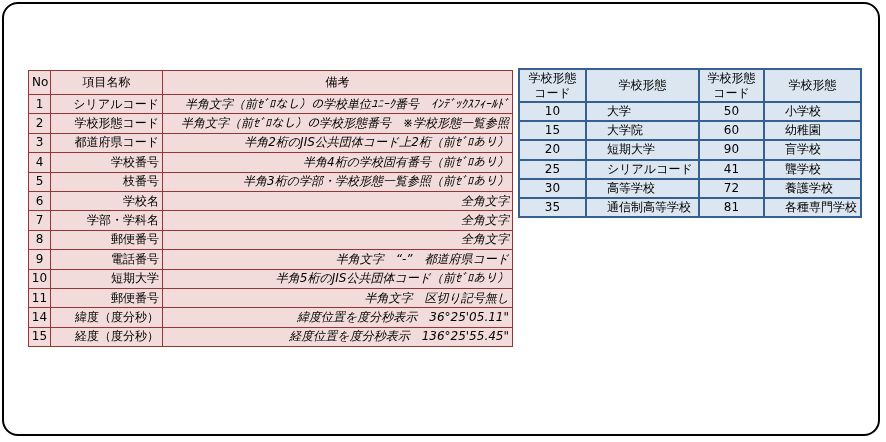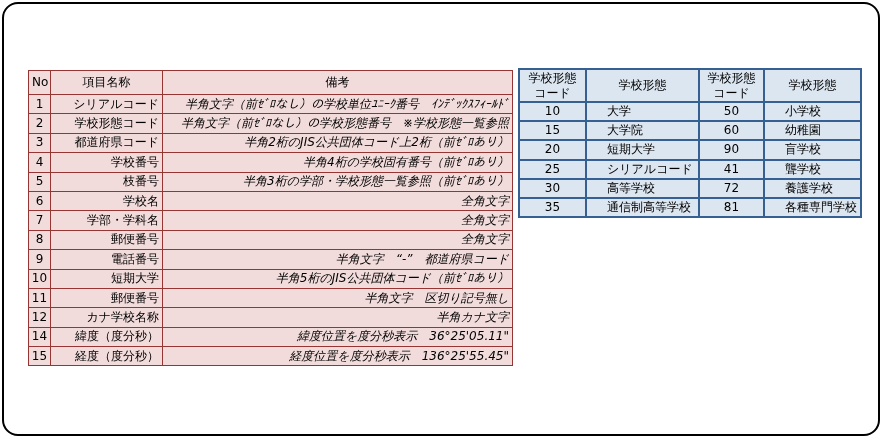--- a/index.html
+++ b/index.html
@@ -144,25 +144,20 @@
       </tr>
       <tr>
         <td>10</td>
         <td>短期大学</td>
         <td>半角5桁のJIS公共団体コード（前ｾﾞﾛあり）</td>
       </tr>
       <tr>
         <td>11</td>
         <td>郵便番号</td>
         <td>半角文字　区切り記号無し</td>
-      </tr>
-      <tr>
-        <td>12</td>
-        <td>カナ学校名称</td>
-        <td>半角カナ文字</td>
       </tr>
       <tr>
         <td>14</td>
         <td>緯度（度分秒）</td>
         <td>緯度位置を度分秒表示　36°25'05.11"</td>
       </tr>
       <tr>
         <td>15</td>
         <td>経度（度分秒）</td>
         <td>経度位置を度分秒表示　136°25'55.45"</td>

